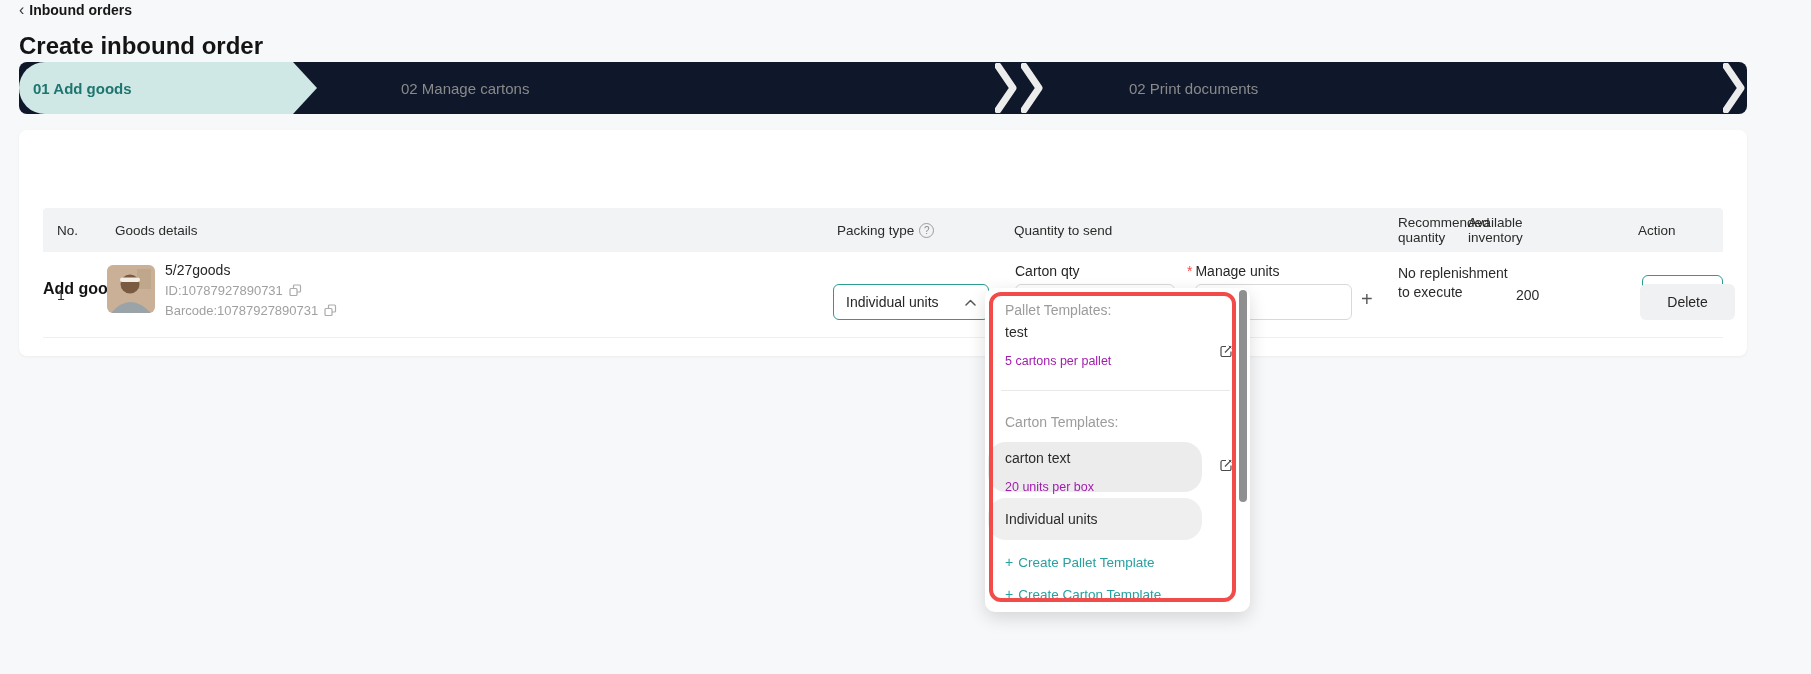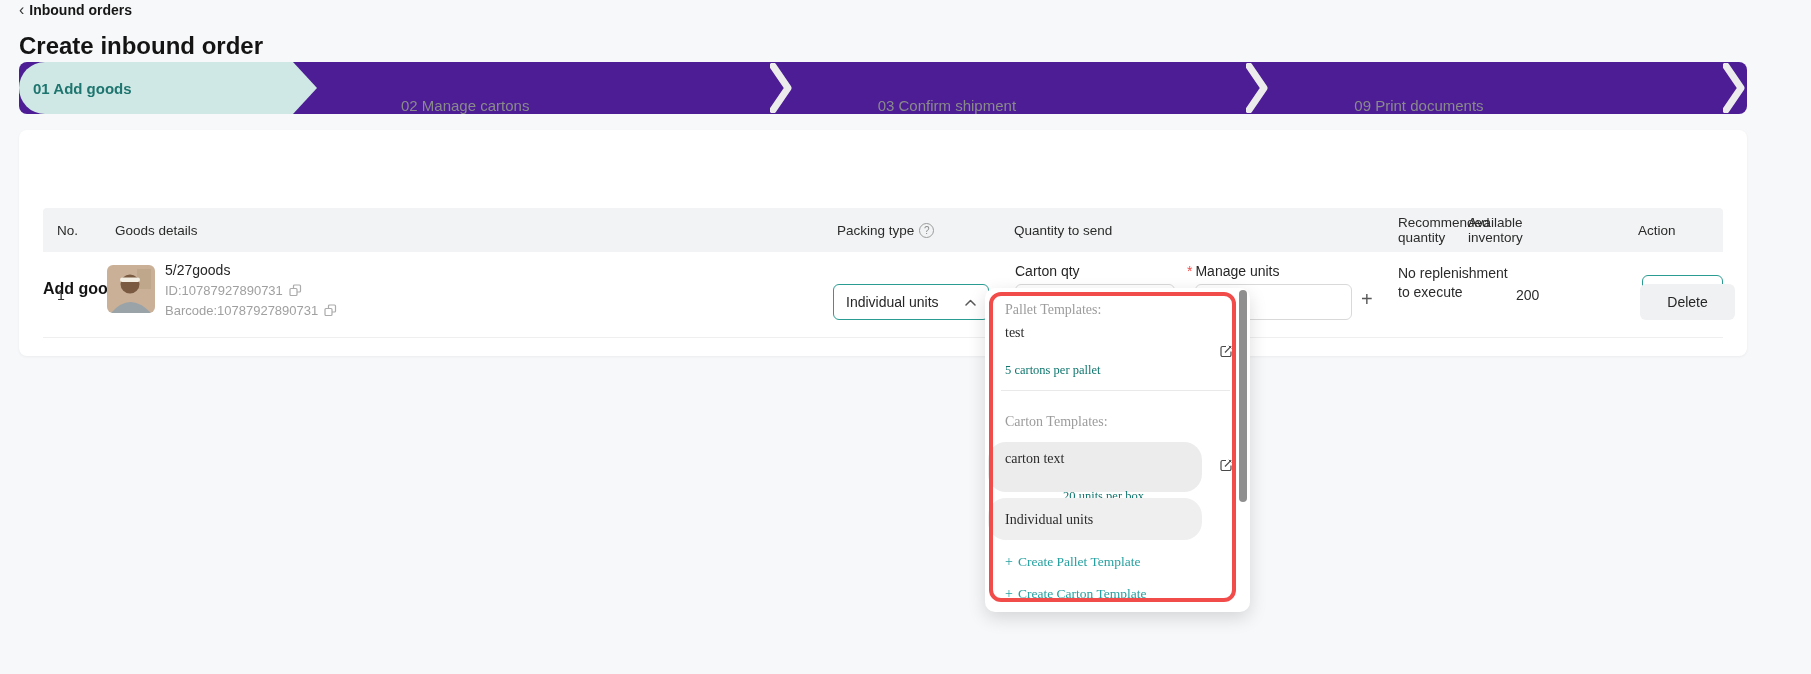--- a/index.html
+++ b/index.html
@@ -7,26 +7,26 @@
   .screen { position:relative; width:1811px; height:674px; background:#f7f8f9; overflow:hidden; }
 
   
   .breadcrumb { position:absolute; left:19px; top:2px; display:flex; align-items:center; gap:5px;
     font-size:14px; font-weight:700; color:#161616; cursor:pointer; }
   .back-ic { font-size:16px; line-height:14px; font-weight:400; color:#3a3a3a; }
   .page-title { position:absolute; left:19px; top:32px; font-size:24px; font-weight:700; color:#141414; }
 
   
   .stepper { position:absolute; left:19px; top:62px; width:1728px; height:52px; display:flex;
-    background:#4c1d95; border-radius:8px; }
+    background:#0f172a; border-radius:8px; }
   .step-active { width:274px; background:#cfe8e5; border-radius:26px 0 0 26px; display:flex;
     align-items:center; padding-left:14px; font-size:15px; font-weight:700; color:#1e756f; cursor:pointer; }
   .step-arrow { width:0; height:0; border-top:26px solid transparent; border-bottom:26px solid transparent;
     border-left:24px solid #cfe8e5; }
-  .step { flex:1; display:flex; align-items:flex-end; padding-left:84px; font-size:15px; color:#8a8a8a; cursor:pointer; }
+  .step { flex:1; display:flex; align-items:center; padding-left:84px; font-size:15px; color:#8a8a8a; cursor:pointer; }
   .sep { width:26px; display:flex; align-items:center; justify-content:center; }
 
   
   .card { position:absolute; left:19px; top:130px; width:1728px; height:226px; background:#fff;
     border-radius:8px; box-shadow:0 1px 3px rgba(0,0,0,.05); }
   .section-title { position:absolute; left:24px; top:150px; font-size:16px; font-weight:700; color:#141414; }
   .add-btn { position:absolute; left:1623px; top:145px; width:81px; height:33px; background:#fff;
     border:1px solid #2b9c92; border-radius:6px; color:#1d8d85; font-size:14px; font-family:inherit;
     display:flex; align-items:center; justify-content:center; gap:6px; cursor:pointer; }
   .add-btn .plus-glyph { font-size:16px; line-height:16px; }
@@ -54,28 +54,28 @@
   .qty-input { position:absolute; top:32px; height:36px; background:#fff; border:1px solid #d9d9d9;
     border-radius:6px; font-family:inherit; font-size:14px; padding:0 10px; color:#262626; }
   .plus-mid { position:absolute; left:1318px; top:36px; font-size:20px; color:#595959; cursor:pointer; }
   .reco { position:absolute; left:1355px; top:12px; width:112px; font-size:14px; color:#2b2b2b; line-height:19px; }
   .avail { position:absolute; left:1473px; top:35px; font-size:14px; color:#2b2b2b; }
   .delete-btn { position:absolute; left:1597px; top:32px; width:95px; height:36px; background:#f0f1f2;
     border:none; border-radius:6px; font-size:14px; color:#262626; font-family:inherit; cursor:pointer; }
 
   
   .dropdown { position:absolute; left:985px; top:288px; width:265px; height:324px; background:#fff;
-    border-radius:10px; box-shadow:0 6px 18px rgba(0,0,0,.14); z-index:10;font-family:Liberation Serif, serif; }
+    border-radius:10px; box-shadow:0 6px 18px rgba(0,0,0,.14); z-index:10; }
   .annotation { position:absolute; left:4px; top:4px; right:14px; bottom:10px;
     border:4px solid #f24c4a; border-radius:12px; pointer-events:none; z-index:6; }
   .dd-scrollbar { position:absolute; right:3px; top:2px; width:8px; height:212px; background:#8f8f8f;
     border-radius:4px; z-index:5; cursor:pointer; }
   .dd-group { position:absolute; left:20px; font-size:14px; color:#9c9c9c; }
   .dd-name { font-size:14px; color:#2b2b2b; line-height:17px; }
-  .dd-desc { font-size:12.5px; color:#0f766e; line-height:16px; margin-top:21px;text-align:center; }
+  .dd-desc { font-size:12.5px; color:#a21caf; line-height:16px; margin-top:12px; }
   .dd-item { position:absolute; left:20px; cursor:pointer; }
   .dd-block { position:absolute; left:3px; width:214px; border-radius:18px; cursor:pointer; }
   .dd-edit { position:absolute; right:17px; cursor:pointer; display:flex; }
   .dd-divider { position:absolute; left:16px; right:20px; top:102px; border-top:1px solid #e9e9e9; }
   .dd-link { position:absolute; left:20px; font-size:13.5px; color:#26a0a0; display:flex; align-items:center;
     gap:5px; cursor:pointer; text-decoration:none; }
   .dd-link .plus-glyph { font-size:14px; }
 </style>
 </head>
 <body>
@@ -94,30 +94,27 @@
     </div>
     <div class="step-arrow"></div>
     <div class="step">
       <span>02 Manage cartons</span>
     </div>
     <div class="sep">
       <svg width="22" height="50" viewBox="0 0 22 50">
           <polyline points="3,3 18,25 3,47" fill="none" stroke="#ececec" stroke-width="7" stroke-linecap="round" stroke-linejoin="round"></polyline>
         </svg>
     </div>
-    <div class="step">
-      <span>03 Confirm shipment</span>
-    </div>
     <div class="sep">
       <svg width="22" height="50" viewBox="0 0 22 50">
           <polyline points="3,3 18,25 3,47" fill="none" stroke="#ececec" stroke-width="7" stroke-linecap="round" stroke-linejoin="round"></polyline>
         </svg>
     </div>
     <div class="step">
-      <span>09 Print documents</span>
+      <span>02 Print documents</span>
     </div>
     <div class="sep">
       <svg width="22" height="50" viewBox="0 0 22 50">
           <polyline points="3,3 18,25 3,47" fill="none" stroke="#ececec" stroke-width="7" stroke-linecap="round" stroke-linejoin="round"></polyline>
         </svg>
     </div>
   </div>
 
   <div class="card">
     <div class="section-title">Add goods</div>

